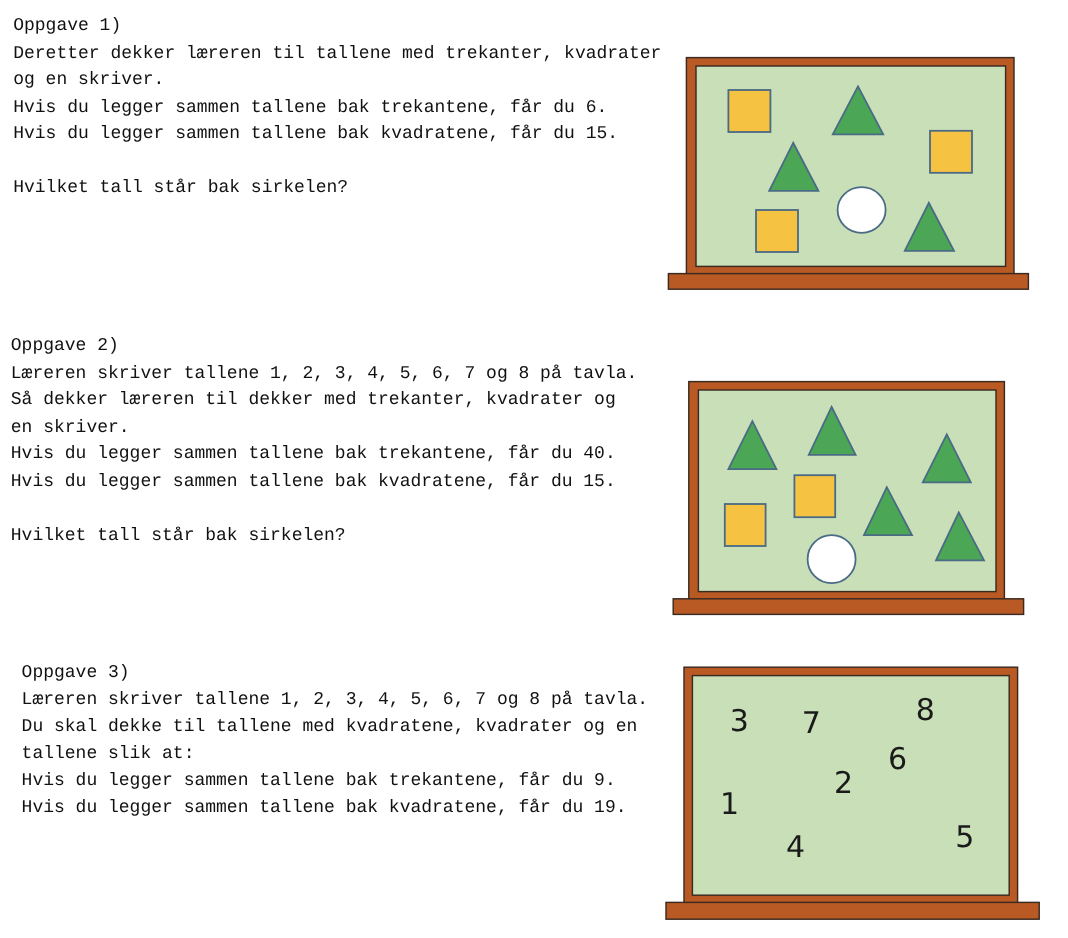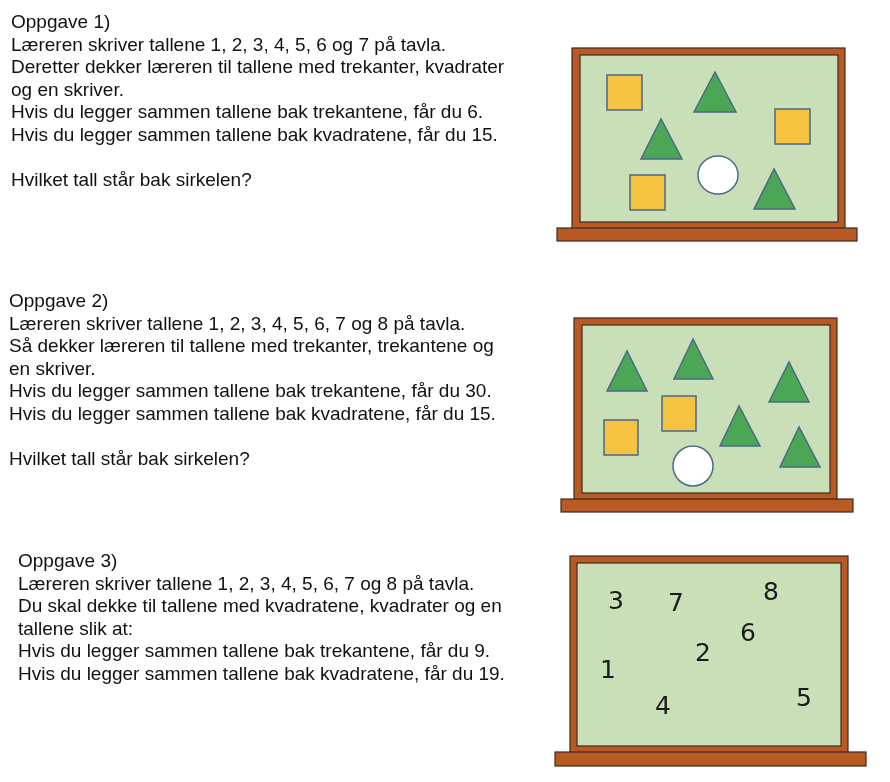--- a/index.html
+++ b/index.html
@@ -1,28 +1,27 @@
 <!DOCTYPE html>
 <html><head>
 <meta charset="utf-8">
 <style>
   html, body { margin:0; padding:0; background:#ffffff; }
   body { width:890px; height:782px; position:relative; overflow:hidden; font-family:"Liberation Sans", sans-serif; color:#111; }
-  .task { position:absolute; font-size:19px; line-height:22.5px; white-space:nowrap; }
+  .task { position:absolute; font-size:15px; line-height:22.5px; white-space:nowrap;font-family:Liberation Mono, monospace; }
   .task .line { display:block; min-height:22.5px; }
   .board { position:absolute; }
   .board svg { display:block; }
   .num { font-family:"DejaVu Sans", sans-serif; font-size:25px; fill:#1a1a1a; }
 </style>
 </head>
 <body>
 
 <div class="task" style="left:11px; top:11px;">
   <span class="line">Oppgave 1)</span>
-  <span class="line">Læreren skriver tallene 1, 2, 3, 4, 5, 6 og 7 på tavla.</span>
   <span class="line">Deretter dekker læreren til tallene med trekanter, kvadrater</span>
   <span class="line">og en skriver.</span>
   <span class="line">Hvis du legger sammen tallene bak trekantene, får du 6.</span>
   <span class="line">Hvis du legger sammen tallene bak kvadratene, får du 15.</span>
   <span class="line"></span>
   <span class="line">Hvilket tall står bak sirkelen?</span>
 </div>
 
 <div class="board" style="left:555px; top:45px;">
   <svg width="305" height="200" viewBox="555 45 305 200" xmlns="http://www.w3.org/2000/svg">
@@ -34,26 +33,26 @@
       <polygon points="715,72 694,112 736,112" fill="#4BA756"></polygon>
       <rect x="775" y="109" width="35" height="35" fill="#F5C242"></rect>
       <polygon points="661,119 641,159 682,159" fill="#4BA756"></polygon>
       <ellipse cx="718" cy="175" rx="20" ry="19" fill="#FFFFFF"></ellipse>
       <rect x="630" y="175" width="35" height="35" fill="#F5C242"></rect>
       <polygon points="774,169 754,209 795,209" fill="#4BA756"></polygon>
     </g>
   </svg>
 </div>
 
-<div class="task" style="left:9px; top:290px;">
+<div class="task" style="left:9px; top:278px;">
   <span class="line">Oppgave 2)</span>
   <span class="line">Læreren skriver tallene 1, 2, 3, 4, 5, 6, 7 og 8 på tavla.</span>
-  <span class="line">Så dekker læreren til tallene med trekanter, trekantene og</span>
+  <span class="line">Så dekker læreren til dekker med trekanter, kvadrater og</span>
   <span class="line">en skriver.</span>
-  <span class="line">Hvis du legger sammen tallene bak trekantene, får du 30.</span>
+  <span class="line">Hvis du legger sammen tallene bak trekantene, får du 40.</span>
   <span class="line">Hvis du legger sammen tallene bak kvadratene, får du 15.</span>
   <span class="line"></span>
   <span class="line">Hvilket tall står bak sirkelen?</span>
 </div>
 
 <div class="board" style="left:558px; top:315px;">
   <svg width="300" height="200" viewBox="558 315 300 200" xmlns="http://www.w3.org/2000/svg">
     <rect x="574" y="318" width="263" height="182" fill="#B95A25" stroke="#3a2a20" stroke-width="1.2"></rect>
     <rect x="582" y="325" width="248" height="168" fill="#C9DFB8" stroke="#3a2a20" stroke-width="1.2"></rect>
     <rect x="561" y="499" width="292" height="13" fill="#B95A25" stroke="#3a2a20" stroke-width="1.2"></rect>

